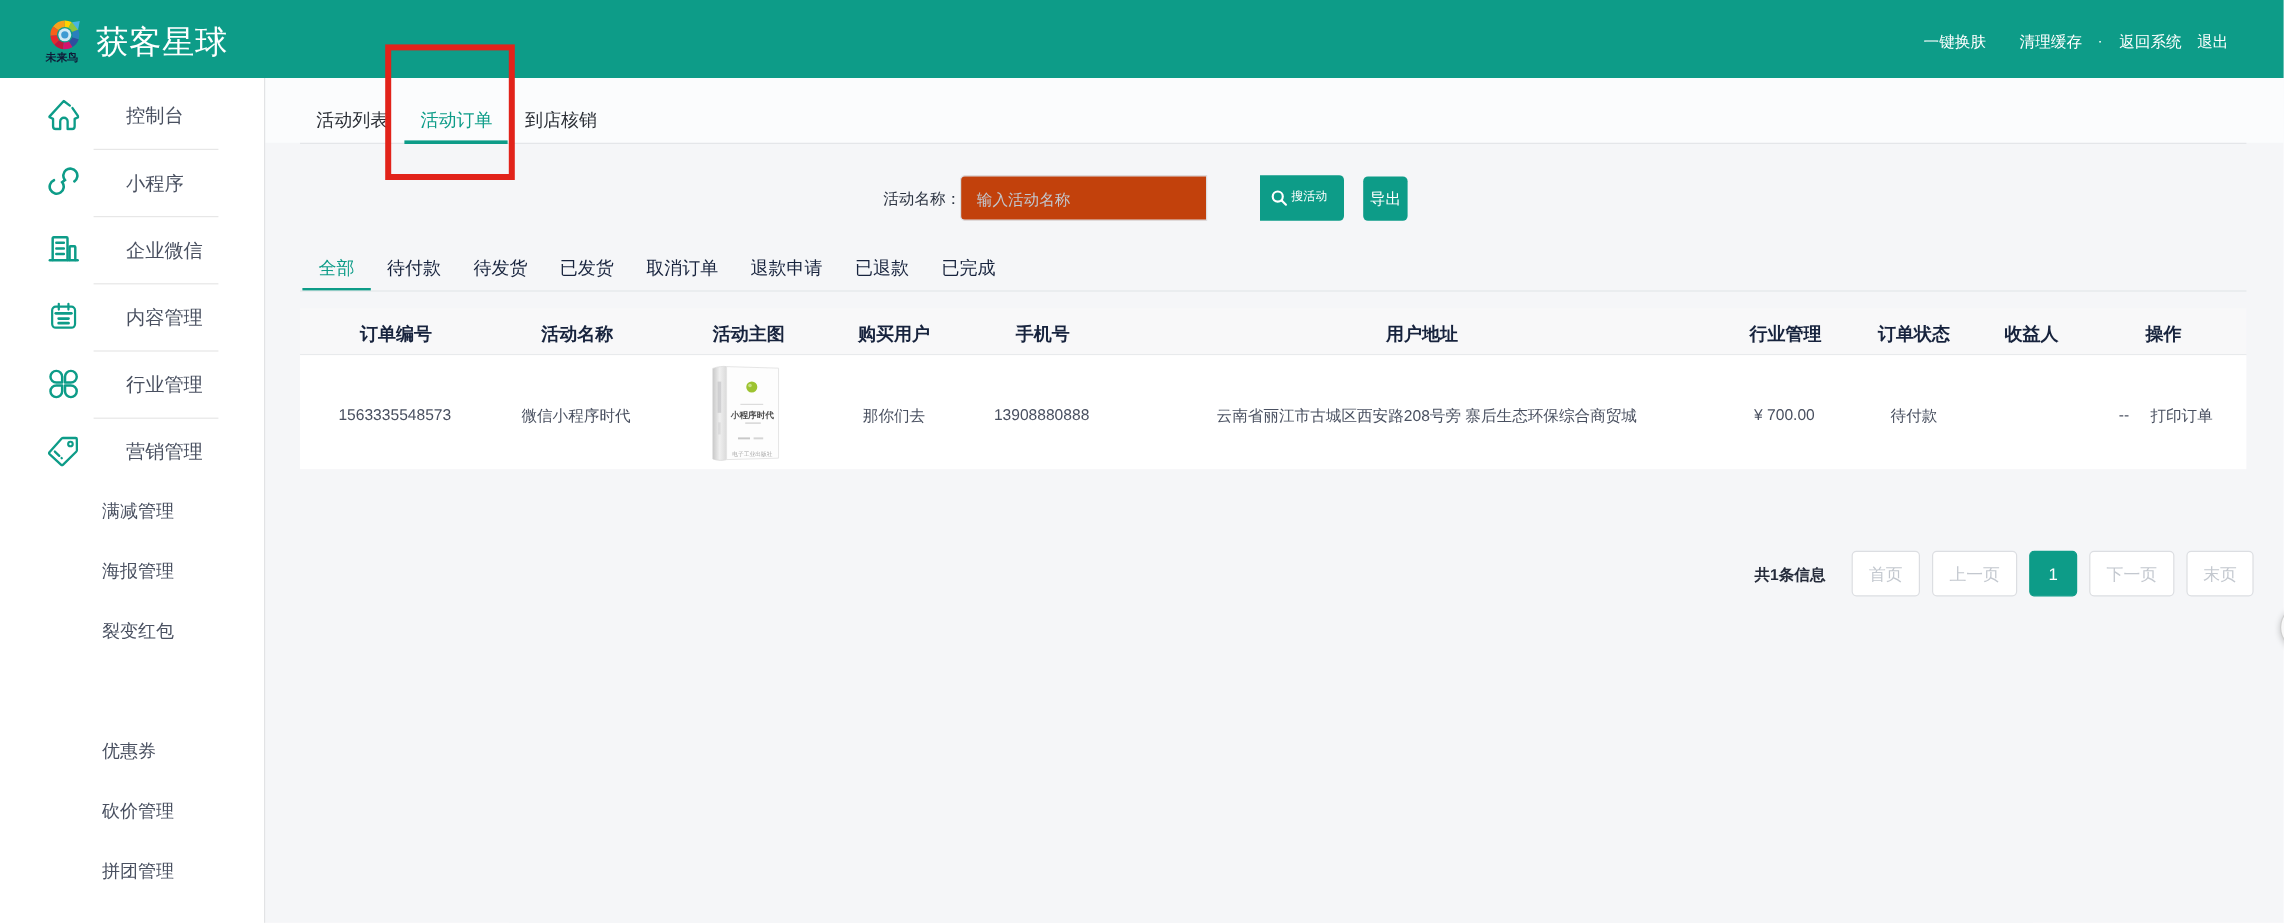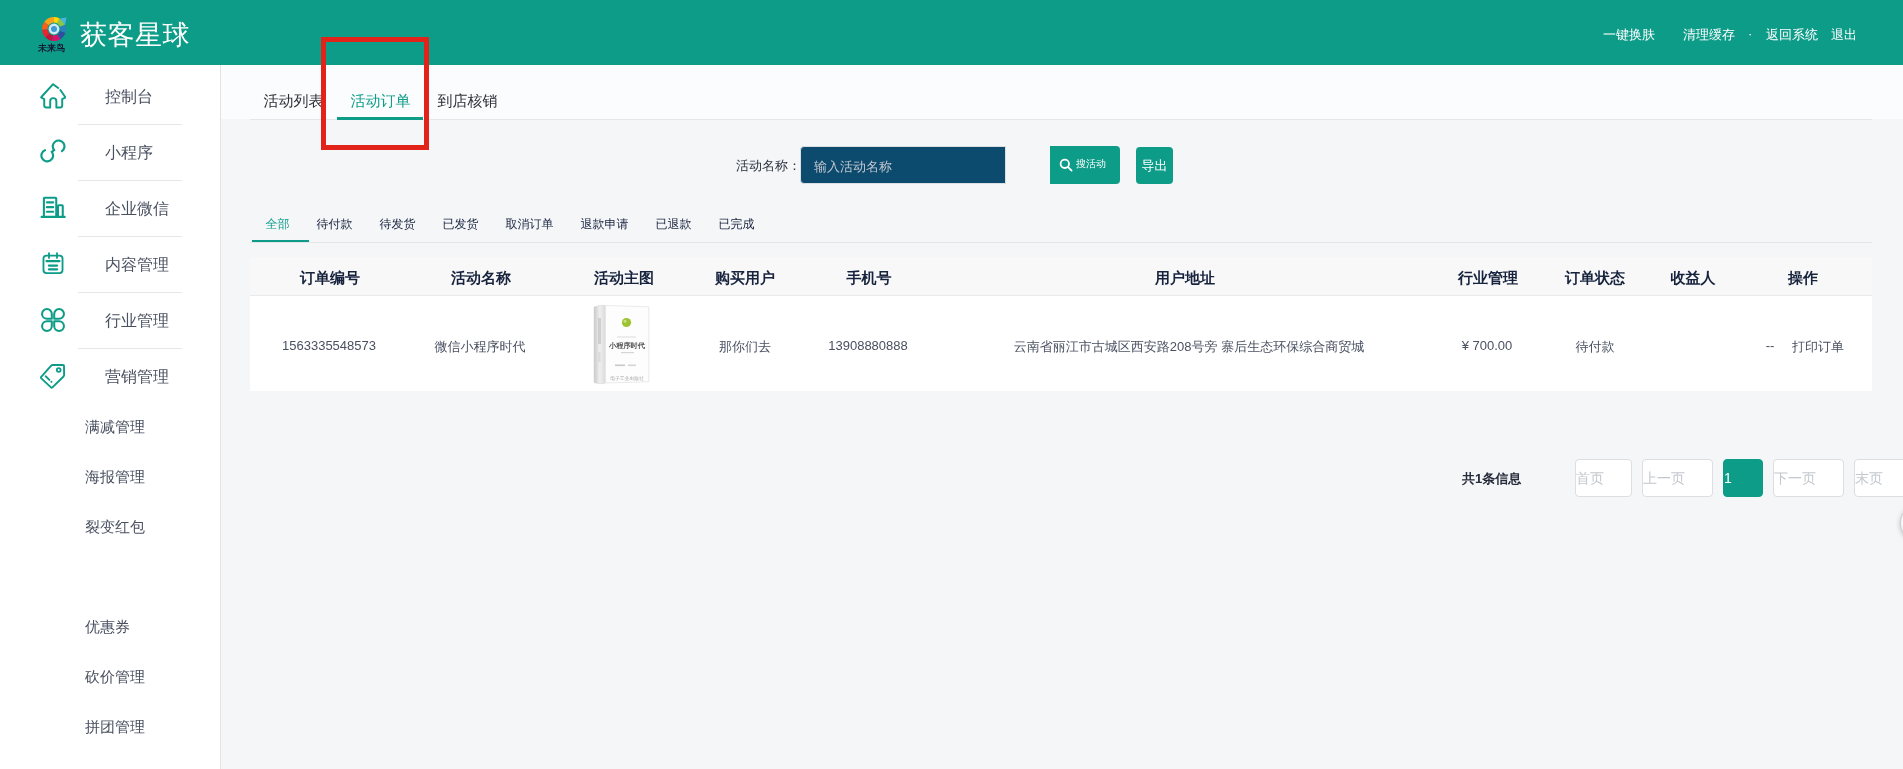--- a/index.html
+++ b/index.html
@@ -21,41 +21,41 @@
   
   .content { position:absolute; left:220px; top:65px; width:1683px; height:704px; background:#f5f6f8; }
   .tabstrip { position:absolute; left:220px; top:65px; width:1683px; height:54px; background:#fbfcfd; z-index:1; }
   .tabline { position:absolute; left:250px; top:119px; width:1622px; height:1px; background:#e4e6e9; z-index:2; }
   .toptab { position:absolute; top:65px; width:87px; height:54px; text-align:center; font-size:15px; color:#2b2f36; line-height:71px; z-index:3; }
   .toptab.act { color:#0d9c88; }
   .topunder { position:absolute; left:337px; top:117px; width:86px; height:3px; background:#0d9c88; z-index:3; }
   .redbox { position:absolute; left:321px; top:37px; width:108px; height:113px; border:5px solid #e2231a; z-index:60; }
   
   .slabel { position:absolute; left:690px; top:157px; width:111px; text-align:right; font-size:13px; color:#2c3442; }
-  .sinput { position:absolute; left:800px; top:146px; width:206px; height:38px; background:#0c4a6e; border:1px solid #dcdee2; border-radius:4px; border-top-right-radius:0; border-bottom-right-radius:0; }
+  .sinput { position:absolute; left:800px; top:146px; width:206px; height:38px; background:#c2410c; border:1px solid #dcdee2; border-radius:4px; border-top-right-radius:0; border-bottom-right-radius:0; }
   .sinput .ph { position:absolute; left:13px; top:11px; font-size:13px; color:#c2c7cf; }
   .sbtn { position:absolute; left:1050px; top:146px; width:70px; height:38px; background:#0d9c88; border-radius:4px; border-top-left-radius:0; border-bottom-left-radius:0; }
   .sbtn svg { position:absolute; left:8px; top:11px; }
   .sbtn .t { position:absolute; left:26px; top:11px; font-size:10px; color:#fff; }
   .ebtn { position:absolute; left:1136px; top:147px; width:37px; height:37px; background:#0d9c88; border-radius:4px; text-align:center; line-height:37px; font-size:13px; color:#fff; }
   
   .stwrap { position:absolute; left:252px; top:204px; height:38px; display:flex; z-index:2; }
-  .stab { height:38px; padding:0 13.5px; font-size:12px; color:#17233d; line-height:40px; white-space:nowrap; }
+  .stab { height:38px; padding:0 13.5px; font-size:15px; color:#17233d; line-height:40px; white-space:nowrap; }
   .stab.act { color:#0d9c88; }
   .stline { position:absolute; left:250px; top:242px; width:1622px; height:1px; background:#e3e6e9; }
   .stunder { position:absolute; left:252px; top:239.5px; width:57px; height:2.5px; background:#0d9c88; z-index:3; }
   
   .thead { position:absolute; left:250px; top:257px; width:1622px; height:39px; background:#f8f8f9; border-bottom:1px solid #e8eaec; }
   .tbody { position:absolute; left:250px; top:296px; width:1622px; height:95px; background:#fff; }
   .hcell { position:absolute; top:269px; transform:translateX(-50%); font-size:15px; font-weight:bold; color:#17233d; white-space:nowrap; z-index:2; }
   .bcell { position:absolute; top:338px; transform:translateX(-50%); font-size:13px; color:#495060; white-space:nowrap; z-index:2; }
   .book { position:absolute; left:593px; top:304px; z-index:2; }
   
   .total { position:absolute; left:1462px; top:470px; font-size:13px; font-weight:bold; color:#252b3a; }
-  .pbtn { position:absolute; top:459px; height:38px; background:#fff; border:1px solid #dcdee2; border-radius:4px; text-align:left; line-height:36px; font-size:14px; color:#c3c8cf;margin-left:32px; }
+  .pbtn { position:absolute; top:459px; height:38px; background:#fff; border:1px solid #dcdee2; border-radius:4px; text-align:center; line-height:36px; font-size:14px; color:#c3c8cf; }
   .pbtn.cur { background:#0d9c88; border-color:#0d9c88; color:#fff; }
   .fcircle { position:absolute; left:1900px; top:504px; width:38px; height:38px; border-radius:50%; background:#f8f8f8; border:1px solid #cfcfcf; box-shadow:0 1px 5px rgba(0,0,0,0.22); z-index:9; }
 </style>
 </head>
 <body>
 <div class="content"></div>
 <div class="tabstrip"></div>
 
 <div class="hdr">
   <svg class="logo" viewBox="0 0 26 26">

